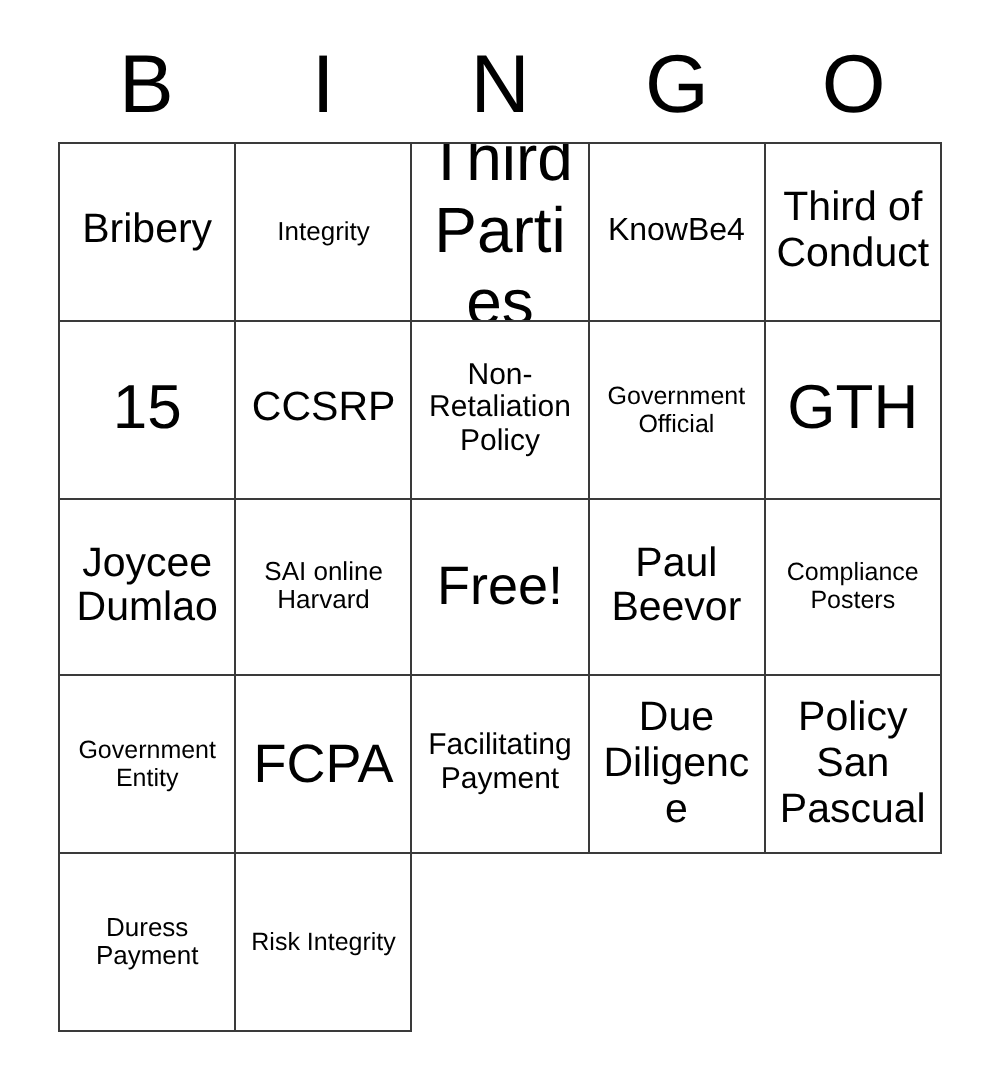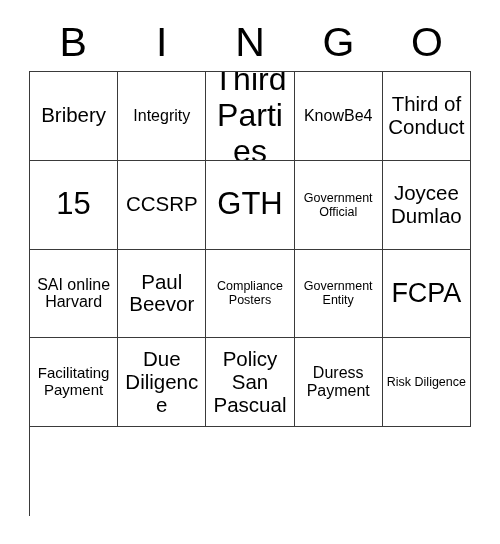--- a/index.html
+++ b/index.html
@@ -75,21 +75,21 @@
     display: block;
     width: 100%;
     line-height: 1.12;
     word-wrap: break-word;
     color: #000000;
   }
   
   .fs-xs  .cell-text { font-size: 12.5px; }
   .fs-s   .cell-text { font-size: 15px; }
   .fs-m   .cell-text { font-size: 16px; }
-  .fs-ml  .cell-text { font-size: 16px; }
+  .fs-ml  .cell-text { font-size: 13px; }
   .fs-l   .cell-text { font-size: 20.5px; }
   .fs-xl  .cell-text { font-size: 32px; }
   .fs-2xl .cell-text { font-size: 27px; }
   .fs-3xl .cell-text { font-size: 31px; }
 </style>
 </head>
 <body>
 
 <div id="bingo-card">
 
@@ -117,32 +117,38 @@
     <div class="bingo-cell fs-l">
         <span class="cell-text">Third of Conduct</span>
       </div>
 
     <div class="bingo-cell fs-3xl">
         <span class="cell-text">15</span>
       </div>
     <div class="bingo-cell fs-l">
         <span class="cell-text">CCSRP</span>
       </div>
-    <div class="bingo-cell fs-3xl">
-        <span class="cell-text">GTH</span>
+    <div class="bingo-cell fs-s">
+        <span class="cell-text">Non-Retaliation Policy</span>
       </div>
     <div class="bingo-cell fs-xs">
         <span class="cell-text">Government Official</span>
+      </div>
+    <div class="bingo-cell fs-3xl">
+        <span class="cell-text">GTH</span>
       </div>
 
     <div class="bingo-cell fs-l">
         <span class="cell-text">Joycee Dumlao</span>
       </div>
     <div class="bingo-cell fs-ml">
         <span class="cell-text">SAI online Harvard</span>
+      </div>
+    <div class="bingo-cell fs-2xl">
+        <span class="cell-text">Free!</span>
       </div>
     <div class="bingo-cell fs-l">
         <span class="cell-text">Paul Beevor</span>
       </div>
     <div class="bingo-cell fs-xs">
         <span class="cell-text">Compliance Posters</span>
       </div>
 
     <div class="bingo-cell fs-xs">
         <span class="cell-text">Government Entity</span>
@@ -157,17 +163,17 @@
         <span class="cell-text">Due Diligence</span>
       </div>
 
     <div class="bingo-cell fs-l">
         <span class="cell-text">Policy San Pascual</span>
       </div>
     <div class="bingo-cell fs-ml">
         <span class="cell-text">Duress Payment</span>
       </div>
     <div class="bingo-cell fs-xs">
-        <span class="cell-text">Risk Diligence</span>
+        <span class="cell-text">Risk Integrity</span>
       </div>
   </div>
 
 </div>
 
 </body></html>

